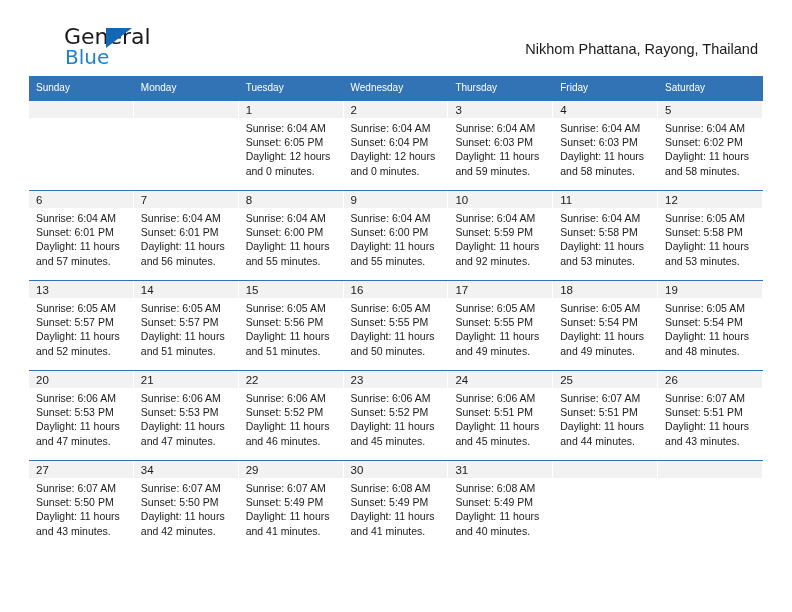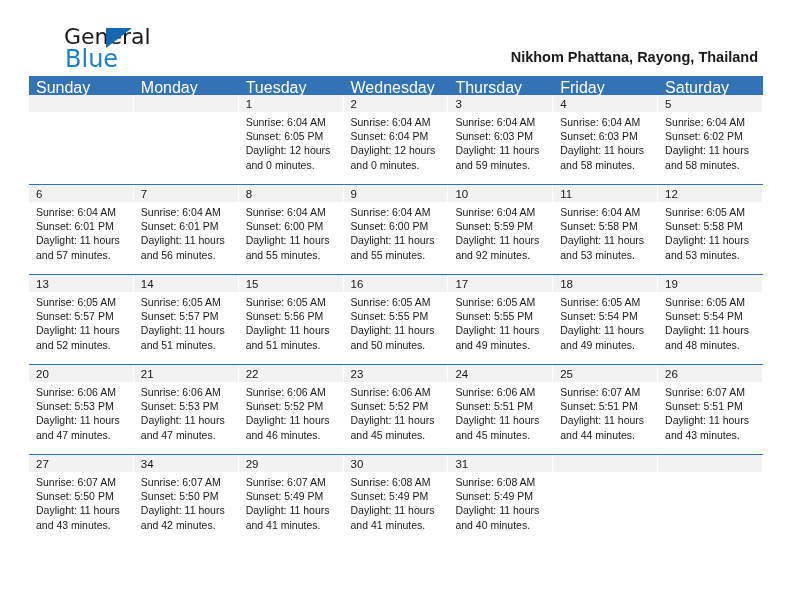--- a/index.html
+++ b/index.html
@@ -52,61 +52,61 @@
     top: 2px;
     width: 0;
     height: 0;
     border-left: 26px solid #1268b3;
     border-bottom: 20px solid transparent;
   }
   .brand-blue {
     position: absolute;
     left: 29px;
     top: 21px;
-    font-size: 24px;
+    font-size: 20px;
     color: #1e81ce;
     font-family: "DejaVu Sans", sans-serif;
     font-weight: 400;
   }
   .title-block {
     position: absolute;
     right: 5px;
     top: 25px;
     text-align: right;
   }
   .cal-title {
     font-size: 27px;
     color: #1a1a1a;
     font-weight: 400;
     line-height: 34px;
     white-space: nowrap;
   }
   .cal-subtitle {
     font-size: 14.5px;
     color: #1a1a1a;
-    font-weight: 700;
+    font-weight: 400;
     line-height: 21px;
-    margin-top: 22px;
+    margin-top: 14px;
     white-space: nowrap;
     text-align: right;
   }
 
   
   .calendar {
     width: 734px;
     border-collapse: collapse;
     table-layout: fixed;
   }
   .calendar th {
     background: #3273b5;
     color: #ffffff;
-    font-size: 16px;
+    font-size: 10px;
     font-weight: 400;
     text-align: left;
-    padding: 5px 0 0 7px;
+    padding: 5px 0 6px 7px;
     border: none;
     line-height: 14px;
   }
   .calendar td {
     vertical-align: top;
     padding: 0;
     border: none;
     width: 104.857px;
     height: 89px;
     background: #ffffff;

